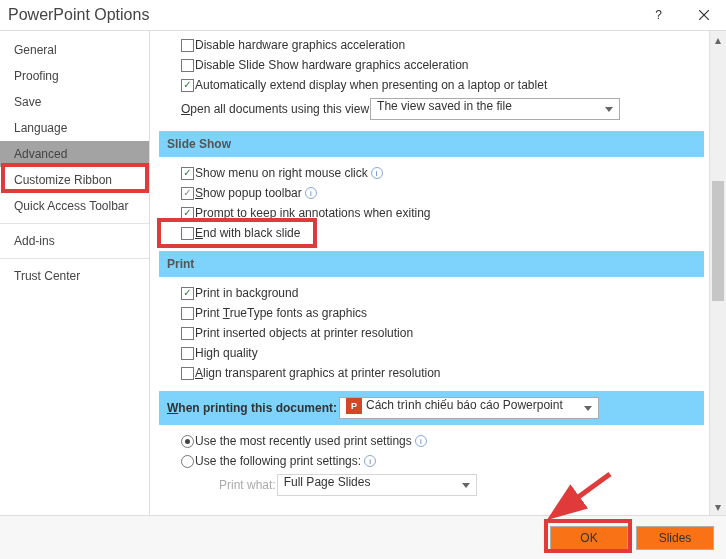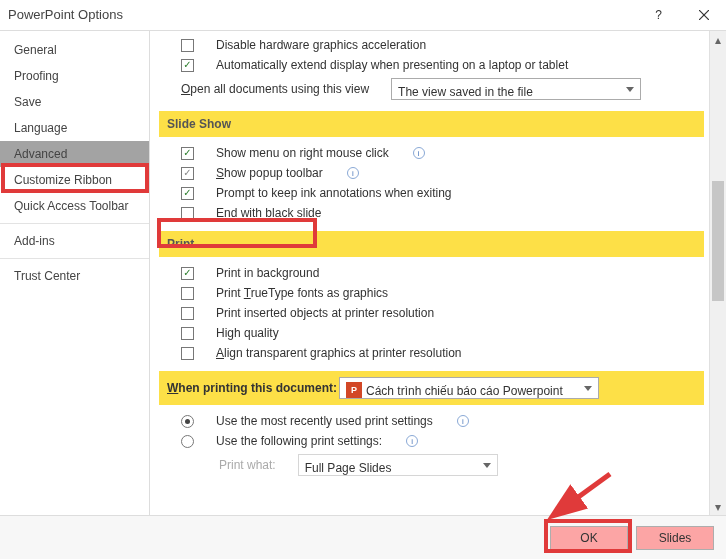--- a/index.html
+++ b/index.html
@@ -1,42 +1,42 @@
 <!DOCTYPE html>
 <html><head>
 <meta charset="utf-8">
 <style>
 *{box-sizing:border-box;margin:0;padding:0;font-family:"Segoe UI",Tahoma,sans-serif;font-size:12px;color:#333}
 body{background:#fff;width:726px;height:559px;position:relative;overflow:hidden}
 .titlebar{height:30px;background:#fff;border-bottom:1px solid #fff;display:flex;align-items:center;padding:0 0 0 8px}
-.titlebar .title{flex:1;font-size:13px;color:#444}
+.titlebar .title{flex:1;font-size:16px;color:#444}
 .tb-btn{width:45px;height:30px;display:flex;align-items:center;justify-content:center;color:#333}
 .tb-btn svg{width:10px;height:10px}
 .content{position:absolute;top:30px;left:0;right:0;bottom:44px;display:flex;border-top:1px solid #ddd}
 .sidebar{width:150px;border-right:1px solid #ddd;padding-top:6px;background:#fff;position:relative}
 .sidebar-item{padding:6px 14px;color:#444;cursor:default}
 .sidebar-item.selected{background:#a3a3a3}
 .sidebar-sep{height:1px;background:#e3e3e3;margin:4px 0}
 .hl-sidebar{position:absolute;border:4px solid #e03a3a;left:1px;top:132px;width:148px;height:30px;pointer-events:none}
 .main{flex:1;overflow-y:auto;border-left:1px solid transparent;position:relative;background:#fff}
 .main-inner{padding:4px 8px 8px 8px}
-.row{display:flex;align-items:center;padding:3px 0 3px 22px;gap:22px}
+.row{display:flex;align-items:center;padding:3px 0 3px 22px;gap:1px}
 .chk{width:13px;height:13px;border:1px solid #777;display:inline-flex;align-items:center;justify-content:center;background:#fff}
 .chk.checked::after{content:"✓";font-size:10px;color:#2b7d2b;line-height:1}
 .chk.checked-gray::after{content:"✓";font-size:10px;color:#888;line-height:1}
 .radio{width:13px;height:13px;border:1px solid #777;border-radius:50%;display:inline-flex;align-items:center;justify-content:center;background:#fff}
 .radio.on::after{content:"";width:5px;height:5px;border-radius:50%;background:#444}
 .label{color:#333}
 .underline-key{text-decoration:underline}
 .info-icon{width:12px;height:12px;border:1px solid #8aa9d6;border-radius:50%;display:inline-flex;align-items:center;justify-content:center;font-size:8px;color:#4a76b9;margin-left:2px}
-.section-hdr{background:#fde047;padding:6px 8px;margin:8px 0 6px 0;font-weight:600;color:#555}
-.dropdown{height:22px;border:1px solid #ababab;background:#fff;display:inline-flex;align-items:flex-end;padding:0 6px;color:#444;position:relative;min-width:220px}
+.section-hdr{background:#7dd3fc;padding:6px 8px;margin:8px 0 6px 0;font-weight:600;color:#555}
+.dropdown{height:22px;border:1px solid #ababab;background:#fff;display:inline-flex;align-items:flex-start;padding:0 6px;color:#444;position:relative;min-width:220px}
 .dropdown::after{content:"";position:absolute;right:6px;top:8px;border-left:4px solid transparent;border-right:4px solid transparent;border-top:5px solid #666}
 .btnbar{position:absolute;left:0;right:0;bottom:0;height:44px;border-top:1px solid #ddd;display:flex;justify-content:flex-end;align-items:center;gap:8px;padding-right:12px;background:#f7f7f7}
-.btn{width:78px;height:24px;border:1px solid #adadad;background:#fca5a5;display:flex;align-items:center;justify-content:center;color:#333}
+.btn{width:78px;height:24px;border:1px solid #adadad;background:#f97316;display:flex;align-items:center;justify-content:center;color:#333}
 .hl-ok{position:absolute;border:4px solid #e03a3a;right:94px;bottom:6px;width:88px;height:34px;pointer-events:none}
 .hl-endblack{position:absolute;border:4px solid #e03a3a;pointer-events:none}
 .scrollbar{position:absolute;top:0;right:0;width:17px;bottom:0;background:#f0f0f0;border-left:1px solid #e0e0e0}
 .scrollbar .arrow{height:17px;display:flex;align-items:center;justify-content:center;color:#666}
 .scrollbar .thumb{position:absolute;left:2px;right:2px;top:150px;height:120px;background:#c6c6c6}
 .pp-icon{width:16px;height:16px;background:#d24726;display:inline-flex;align-items:center;justify-content:center;color:#fff;font-size:9px;font-weight:bold;margin-right:4px}
 .disabled-text{color:#aaa}
 .arrow-anno{position:absolute;right:106px;bottom:30px;pointer-events:none}
 </style>
 </head>
@@ -72,20 +72,24 @@
   <div class="main">
     <div class="scrollbar">
       <div class="arrow">▴</div>
       <div class="thumb"></div>
       <div class="arrow" style="position:absolute;bottom:0;left:0;right:0">▾</div>
     </div>
     <div class="main-inner" style="padding-right:22px">
       <div class="row">
           <span class="chk"></span>
           <span class="label">Disable hardware graphics acceleration</span>
+        </div>
+      <div class="row">
+          <span class="chk"></span>
+          <span class="label">Disable Slide Show hardware graphics acceleration</span>
         </div>
       <div class="row">
           <span class="chk checked"></span>
           <span class="label">Automatically extend display when presenting on a laptop or tablet</span>
         </div>
       <div class="row">
         <span class="label"><span class="underline-key">O</span><span>pen all documents using this view</span></span>
         <span class="dropdown" style="min-width:250px">
             <span>The view saved in the file</span>
           </span>

